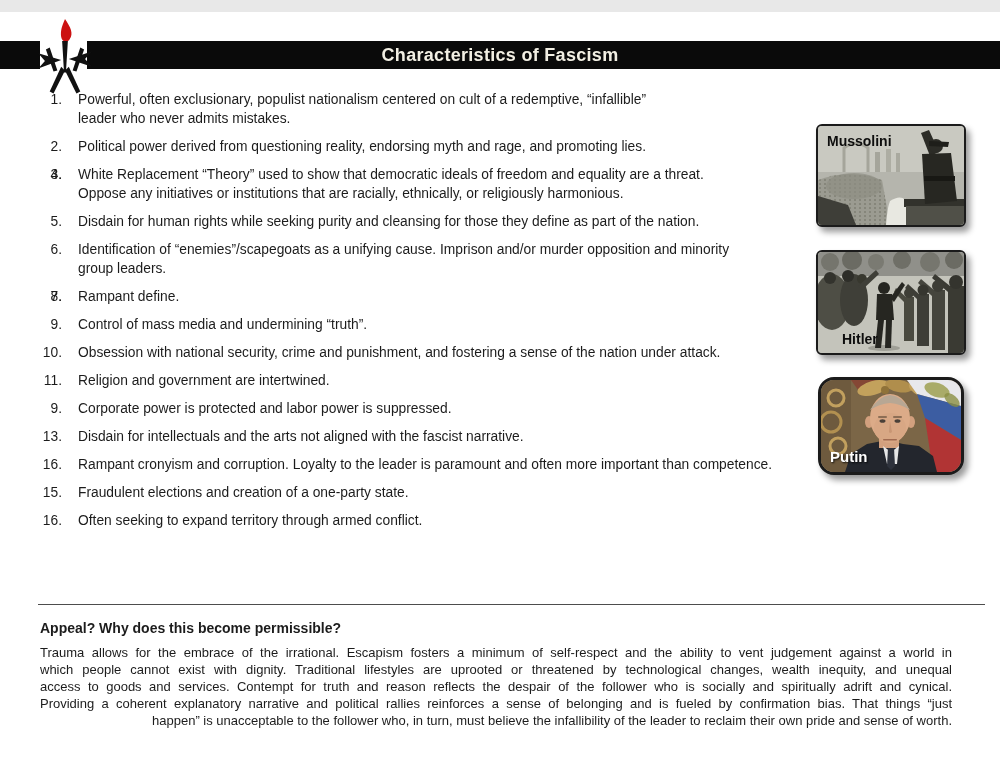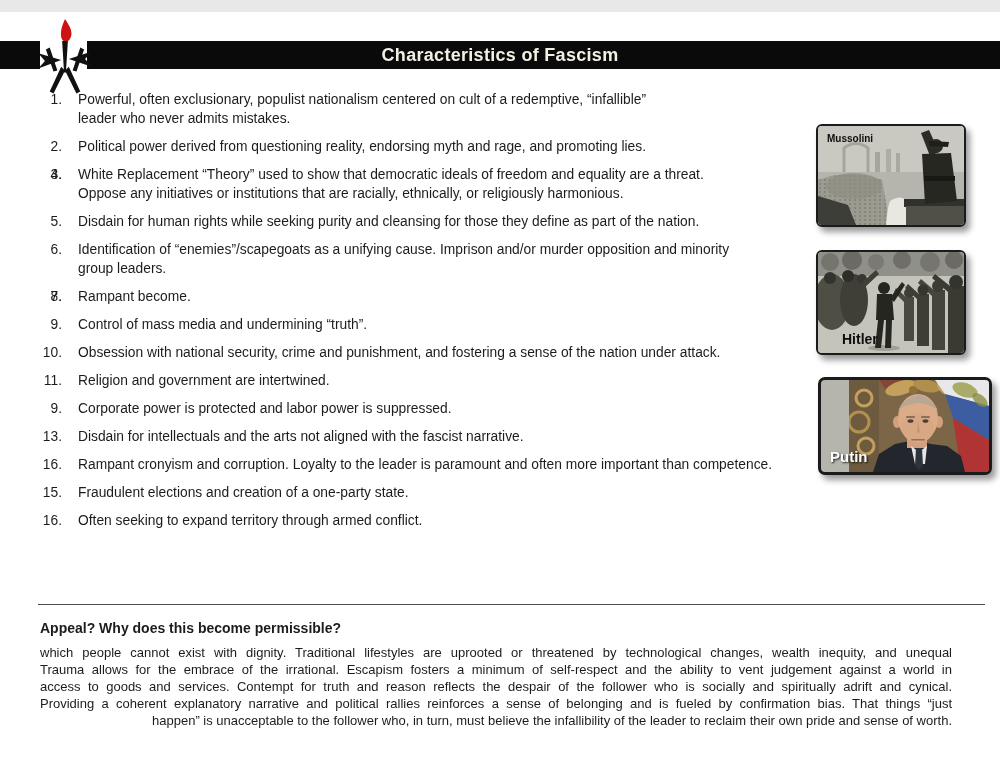--- a/index.html
+++ b/index.html
@@ -29,23 +29,23 @@
   .char-list .txt { white-space:pre-line; }
 
   
   .photo {
     position:absolute; border:2px solid #1b1b1b; border-radius:6px;
     overflow:hidden; box-shadow:4px 5px 6px rgba(0,0,0,0.40); background:#b5b5ad;
   }
   .photo svg { display:block; }
   .photo-mussolini { left:816px; top:112px; }
   .photo-hitler    { left:816px; top:238px; }
-  .photo-putin     { left:818px; top:365px; border-width:3px; border-radius:7px;padding-left:28px; }
+  .photo-putin     { left:818px; top:365px; border-width:3px; border-radius:16px; }
   .photo-label { position:absolute; font-weight:bold; line-height:1; }
-  .label-mussolini { left:9px; top:8px;    font-size:10px; color:#0d0d0d; }
+  .label-mussolini { left:9px; top:8px;    font-size:14px; color:#0d0d0d; }
   .label-hitler    { left:24px; bottom:7px; font-size:14px; color:#0d0d0d; }
   .label-putin     { left:9px; bottom:8px; font-size:15px; color:#ffffff; text-shadow:1px 1px 2px rgba(0,0,0,0.85); }
 
   
   .divider { position:absolute; left:38px; top:592px; width:947px; height:0; border-top:1.5px solid #4d4d4d; }
   .appeal-heading { position:absolute; left:40px; top:608px; font-size:14px; font-weight:bold; }
   .appeal-para { position:absolute; left:40px; top:632px; width:912px; font-size:13px; }
   .appeal-para .jline { line-height:17px; text-align:justify; text-align-last:justify; }
   .appeal-para .lastline { line-height:17px; text-align:right; }
 </style>
@@ -73,21 +73,21 @@
     <li><span class="num">1.</span><span class="txt">Powerful, often exclusionary, populist nationalism centered on cult of a redemptive, “infallible”
 leader who never admits mistakes.</span></li>
     <li><span class="num">2.</span><span class="txt">Political power derived from questioning reality, endorsing myth and rage, and promoting lies.</span></li>
     <li><span class="num">3.</span></li>
     <li><span class="num">4.</span><span class="txt">White Replacement “Theory” used to show that democratic ideals of freedom and equality are a threat.
 Oppose any initiatives or institutions that are racially, ethnically, or religiously harmonious.</span></li>
     <li><span class="num">5.</span><span class="txt">Disdain for human rights while seeking purity and cleansing for those they define as part of the nation.</span></li>
     <li><span class="num">6.</span><span class="txt">Identification of “enemies”/scapegoats as a unifying cause. Imprison and/or murder opposition and minority
 group leaders.</span></li>
     <li><span class="num">7.</span></li>
-    <li><span class="num">8.</span><span class="txt">Rampant become.</span></li>
+    <li><span class="num">8.</span><span class="txt">Rampant define.</span></li>
     <li><span class="num">9.</span><span class="txt">Control of mass media and undermining “truth”.</span></li>
     <li><span class="num">10.</span><span class="txt">Obsession with national security, crime and punishment, and fostering a sense of the nation under attack.</span></li>
     <li><span class="num">11.</span><span class="txt">Religion and government are intertwined.</span></li>
     <li><span class="num">9.</span><span class="txt">Corporate power is protected and labor power is suppressed.</span></li>
     <li><span class="num">13.</span><span class="txt">Disdain for intellectuals and the arts not aligned with the fascist narrative.</span></li>
     <li><span class="num">16.</span><span class="txt">Rampant cronyism and corruption. Loyalty to the leader is paramount and often more important than competence.</span></li>
     <li><span class="num">15.</span><span class="txt">Fraudulent elections and creation of a one-party state.</span></li>
     <li><span class="num">16.</span><span class="txt">Often seeking to expand territory through armed conflict.</span></li>
   </ol>
 
@@ -190,20 +190,20 @@
       <ellipse cx="76.5" cy="41" rx="3" ry="1.8" fill="#4a4038"></ellipse>
       <path d="M69,41 L68,52 Q69,54 71,52 Z" fill="#c89674"></path>
       <rect x="62" y="59" width="14" height="1.6" rx="0.8" fill="#a06a50"></rect>
     </svg>
     <span class="photo-label label-putin">Putin</span>
   </div>
 
   <div class="divider"></div>
   <div class="appeal-heading">Appeal? Why does this become permissible?</div>
   <div class="appeal-para">
+    <div class="jline">Trauma allows for the embrace of the irrational. Escapism fosters a minimum of self-respect and the ability to vent judgement against a world in</div>
     <div class="jline">which people cannot exist with dignity. Traditional lifestyles are uprooted or threatened by technological changes, wealth inequity, and unequal</div>
-    <div class="jline">Trauma allows for the embrace of the irrational. Escapism fosters a minimum of self-respect and the ability to vent judgement against a world in</div>
     <div class="jline">access to goods and services. Contempt for truth and reason reflects the despair of the follower who is socially and spiritually adrift and cynical.</div>
     <div class="jline">Providing a coherent explanatory narrative and political rallies reinforces a sense of belonging and is fueled by confirmation bias. That things “just</div>
     <div class="lastline">happen” is unacceptable to the follower who, in turn, must believe the infallibility of the leader to reclaim their own pride and sense of worth.</div>
   </div>
 
 </div>
 
 </body></html>

